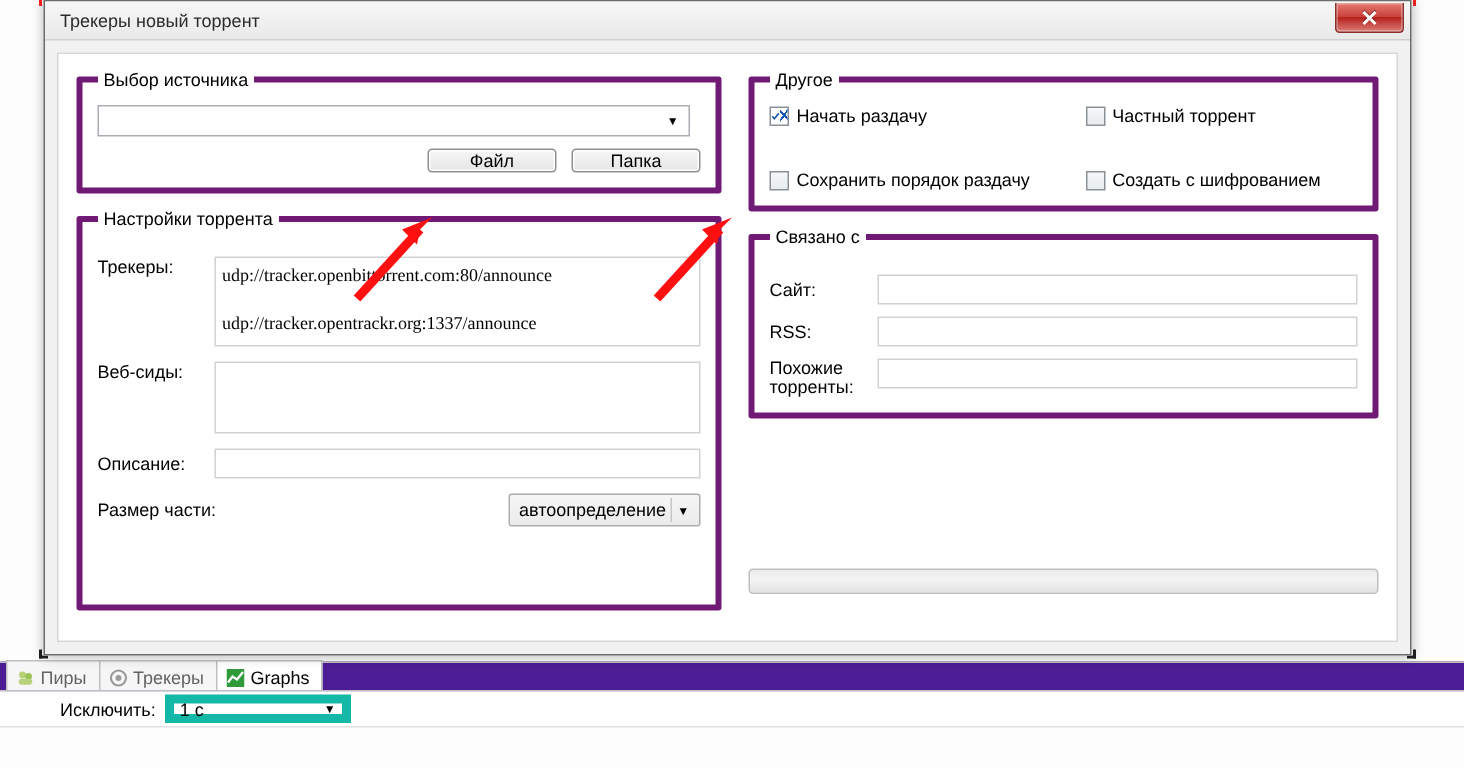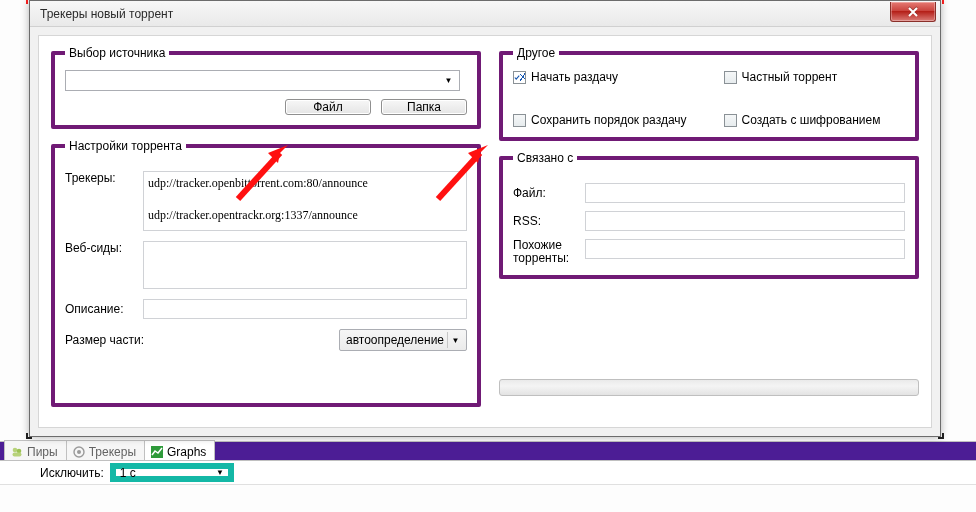--- a/index.html
+++ b/index.html
@@ -408,21 +408,21 @@
           <label class="chk">
             <span class="chkbox"></span>
             <span>Создать с шифрованием</span>
           </label>
         </div>
       </fieldset>
 
       <fieldset class="group">
         <legend>Связано с</legend>
         <div class="row">
-          <span class="lbl active" style="width:66px">Файл:</span>
+          <span class="lbl active" style="width:66px">Сайт:</span>
           <input class="txt flex1" value="" style="">
         </div>
         <div class="row">
           <span class="lbl active" style="width:66px">RSS:</span>
           <input class="txt flex1" value="" style="">
         </div>
         <div class="row" style="align-items:flex-start">
           <span class="lbl active" style="width:66px;white-space:pre-line;line-height:13px">Похожие
 торренты:</span>
           <input class="txt flex1" value="" style="">

